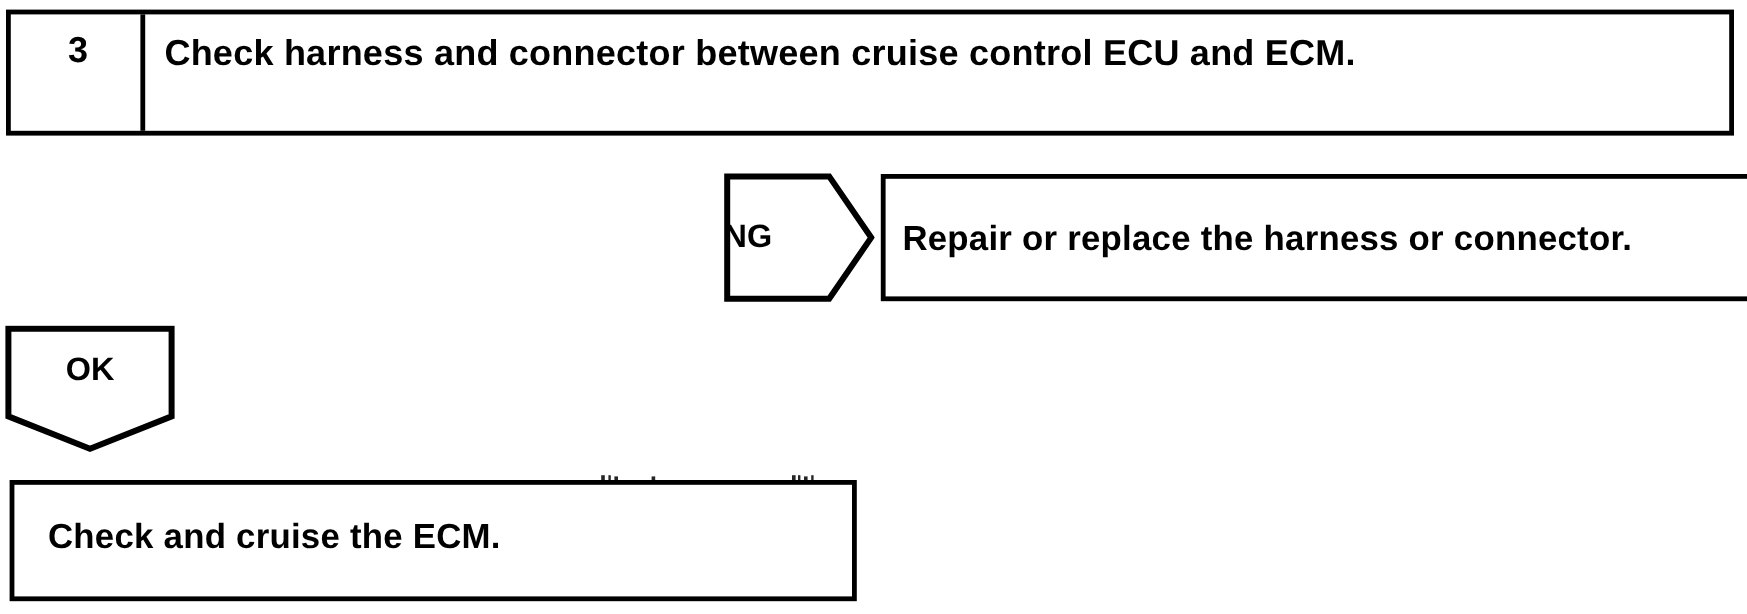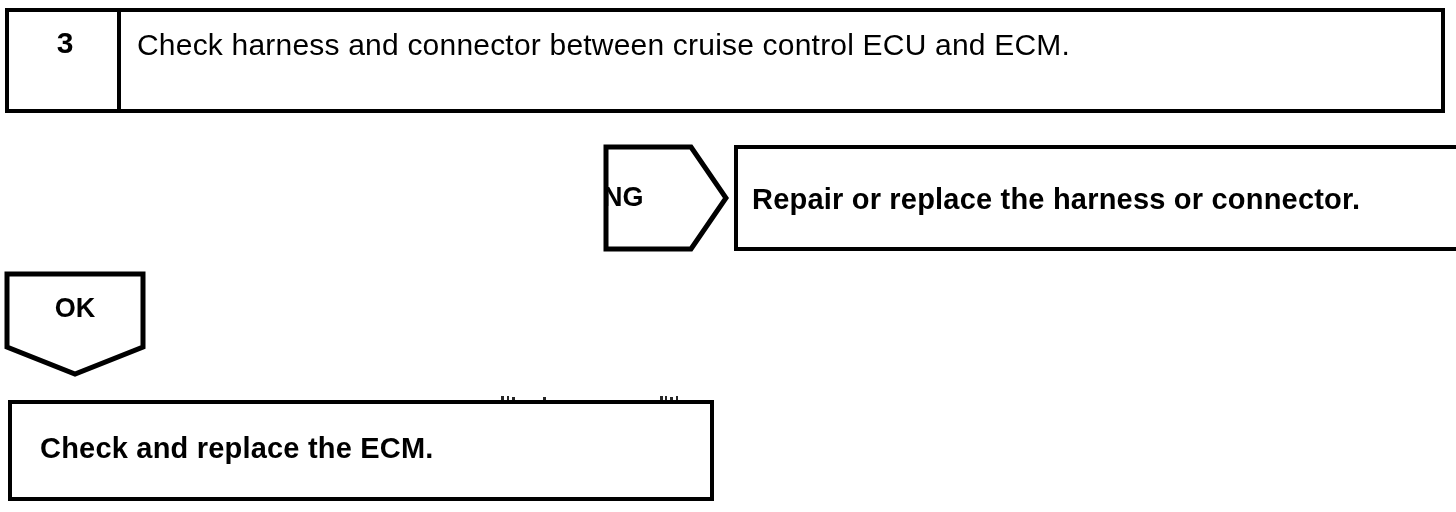--- a/index.html
+++ b/index.html
@@ -60,21 +60,21 @@
     left: 112px;
     top: 0;
     right: 0;
     height: 97px;
   }
   .step-desc-text {
     position: absolute;
     left: 16px;
     top: 16px;
     font-size: 30px;
-    font-weight: normal;
+    font-weight: bold;
     color: #000000;
     white-space: nowrap;
     letter-spacing: 0.2px;
   }
 
   
   #ng-pentagon {
     position: absolute;
     left: 603px;
     top: 144px;
@@ -194,21 +194,21 @@
   </div>
 
   <div id="ok-pentagon">
     <svg viewBox="0 0 142 108" xmlns="http://www.w3.org/2000/svg">
       <polygon points="3,3 139,3 139,76 71,103 3,76" fill="#ffffff" stroke="#000000" stroke-width="5" stroke-linejoin="miter"></polygon>
     </svg>
   </div>
   <div class="ok-label">OK</div>
 
   <div class="box" id="result-box">
-    <div class="result-text">Check and replace the ECM.</div>
+    <div class="result-text">Check and cruise the ECM.</div>
   </div>
 
   <div class="scan-artifact" style="left:501px; top:396px; width:3px; height:6px;"></div>
   <div class="scan-artifact" style="left:507px; top:396px; width:2px; height:5px;"></div>
   <div class="scan-artifact" style="left:512px; top:397px; width:3px; height:4px;"></div>
   <div class="scan-artifact" style="left:543px; top:397px; width:3px; height:4px;"></div>
   <div class="scan-artifact" style="left:660px; top:396px; width:3px; height:6px;"></div>
   <div class="scan-artifact" style="left:665px; top:396px; width:2px; height:5px;"></div>
   <div class="scan-artifact" style="left:670px; top:397px; width:3px; height:4px;"></div>
   <div class="scan-artifact" style="left:676px; top:396px; width:2px; height:6px;"></div>

